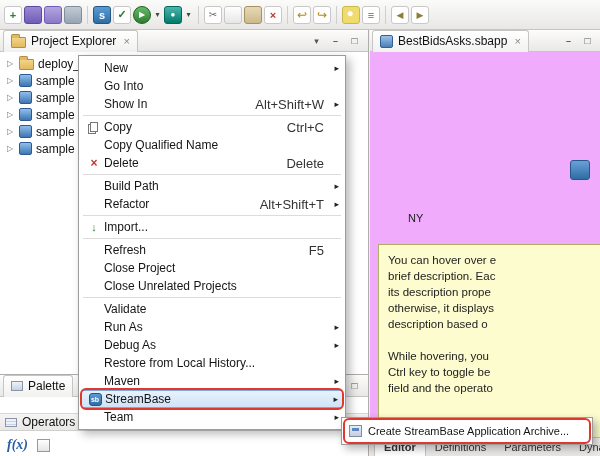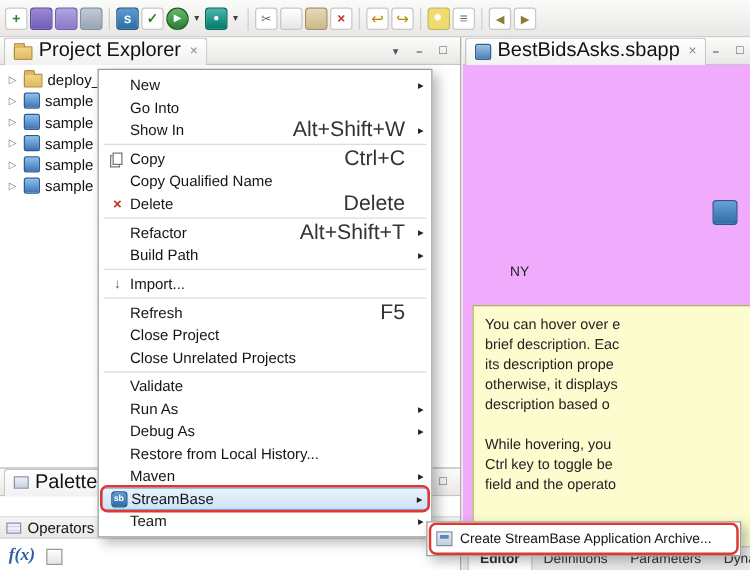--- a/index.html
+++ b/index.html
@@ -33,21 +33,21 @@
   .i-back,.i-fwd{color:#8a7f3a;font-size:9px}
 
   
   #leftcol{position:absolute;left:0;top:30px;width:369px;bottom:0;border-right:1px solid #aeadac;background:#f1f0ef}
   #pe{position:absolute;left:0;top:0;width:100%;height:344px;display:flex;flex-direction:column}
   #palette{position:absolute;left:0;top:344px;width:100%;bottom:0;border-top:1px solid #aeadac;display:flex;flex-direction:column}
 
   .vhead{height:22px;background:linear-gradient(#fcfcfb,#e9e8e7);border-bottom:1px solid #c6c5c4;
          display:flex;align-items:center;padding:0 3px;flex:none}
   .vtab{display:flex;align-items:center;gap:5px;height:22px;padding:0 7px;background:linear-gradient(#ffffff,#f1f1f0);
-        border:1px solid #c6c5c4;border-bottom:none;border-radius:3px 3px 0 0;font-size:16px;white-space:nowrap}
+        border:1px solid #c6c5c4;border-bottom:none;border-radius:3px 3px 0 0;font-size:12px;white-space:nowrap}
   .tclose{color:#888;font-size:11px;margin-left:2px}
   .tclose::before{content:"×"}
   .hgroup{margin-left:auto;display:flex;align-items:center;gap:4px;padding-right:3px}
   .hic{width:15px;height:13px;display:flex;align-items:center;justify-content:center;color:#555;font-size:9px}
   .hic.vmenu::before{content:"▾"}
   .hic.minv::before{content:"–";font-weight:bold}
   .hic.maxv::before{content:"□";font-size:10px}
 
   
   #tree{flex:1;background:#fff;padding-top:3px;font-size:12px;overflow:hidden}
@@ -86,21 +86,21 @@
          border-top:1px solid #c6c5c4;display:flex;align-items:center;padding-left:4px;font-size:11px;color:#333;overflow:hidden}
   .btab{padding:0 9px;height:19px;display:flex;align-items:center;white-space:nowrap}
   .btab.selb{background:#fff;border-left:1px solid #c6c5c4;border-right:1px solid #c6c5c4;font-weight:bold}
 
   
   #cmenu{position:absolute;left:78px;top:55px;width:268px;background:#fff;border:1px solid #9b9b9b;
          box-shadow:4px 4px 9px rgba(0,0,0,.28);padding:3px 0;z-index:40}
   .mi{position:relative;display:flex;align-items:center;height:18px;margin:0 2px;padding:0 3px;font-size:12px;color:#151515}
   .gut{width:20px;display:flex;align-items:center;justify-content:center;flex:none}
   .lbl{white-space:nowrap}
-  .sc{margin-left:auto;padding-right:16px;font-size:17px;color:#333;white-space:nowrap}
+  .sc{margin-left:auto;padding-right:16px;font-size:13px;color:#333;white-space:nowrap}
   .arr{position:absolute;right:4px;top:0;height:100%;display:flex;align-items:center;color:#222;font-size:9px}
   .arr::before{content:"▸"}
   .msep{height:1px;background:#dcdcdc;margin:2px 4px}
   .mi.sel{background:linear-gradient(var(--sel-bg1,#e8f2fc),var(--sel-bg2,#cfe3f8));
           border:1px solid var(--sel-border,#7fa9da);border-radius:2px}
   .red-ring{position:absolute;left:-2px;right:-2px;top:-3px;bottom:-3px;border:2px solid var(--red,#e0372f);
             border-radius:6px;pointer-events:none;z-index:5}
   .g-copy{width:8px;height:10px;background:#fff;border:1px solid #777;box-shadow:-2px 2px 0 -1px #fff,-2px 2px 0 0 #777}
   .g-paste{width:9px;height:11px;background:linear-gradient(#efe3c0,#d9c08a);border:1px solid #8a6d3b}
   .g-del{color:#c0392b;font-weight:bold;font-size:12px}
@@ -293,27 +293,27 @@
     <div class="mi">
       <span class="gut">
           <span class="g-del"></span>
         </span>
       <span class="lbl">Delete</span>
       <span class="sc">Delete</span>
     </div>
     <div class="msep"></div>
     <div class="mi">
       <span class="gut"></span>
+      <span class="lbl">Build Path</span>
+      <span class="arr"></span>
+    </div>
+    <div class="mi">
+      <span class="gut"></span>
       <span class="lbl">Refactor</span>
       <span class="sc">Alt+Shift+T</span>
-      <span class="arr"></span>
-    </div>
-    <div class="mi">
-      <span class="gut"></span>
-      <span class="lbl">Build Path</span>
       <span class="arr"></span>
     </div>
     <div class="msep"></div>
     <div class="mi">
       <span class="gut">
           <span class="g-imp"></span>
         </span>
       <span class="lbl">Import...</span>
     </div>
     <div class="msep"></div>

